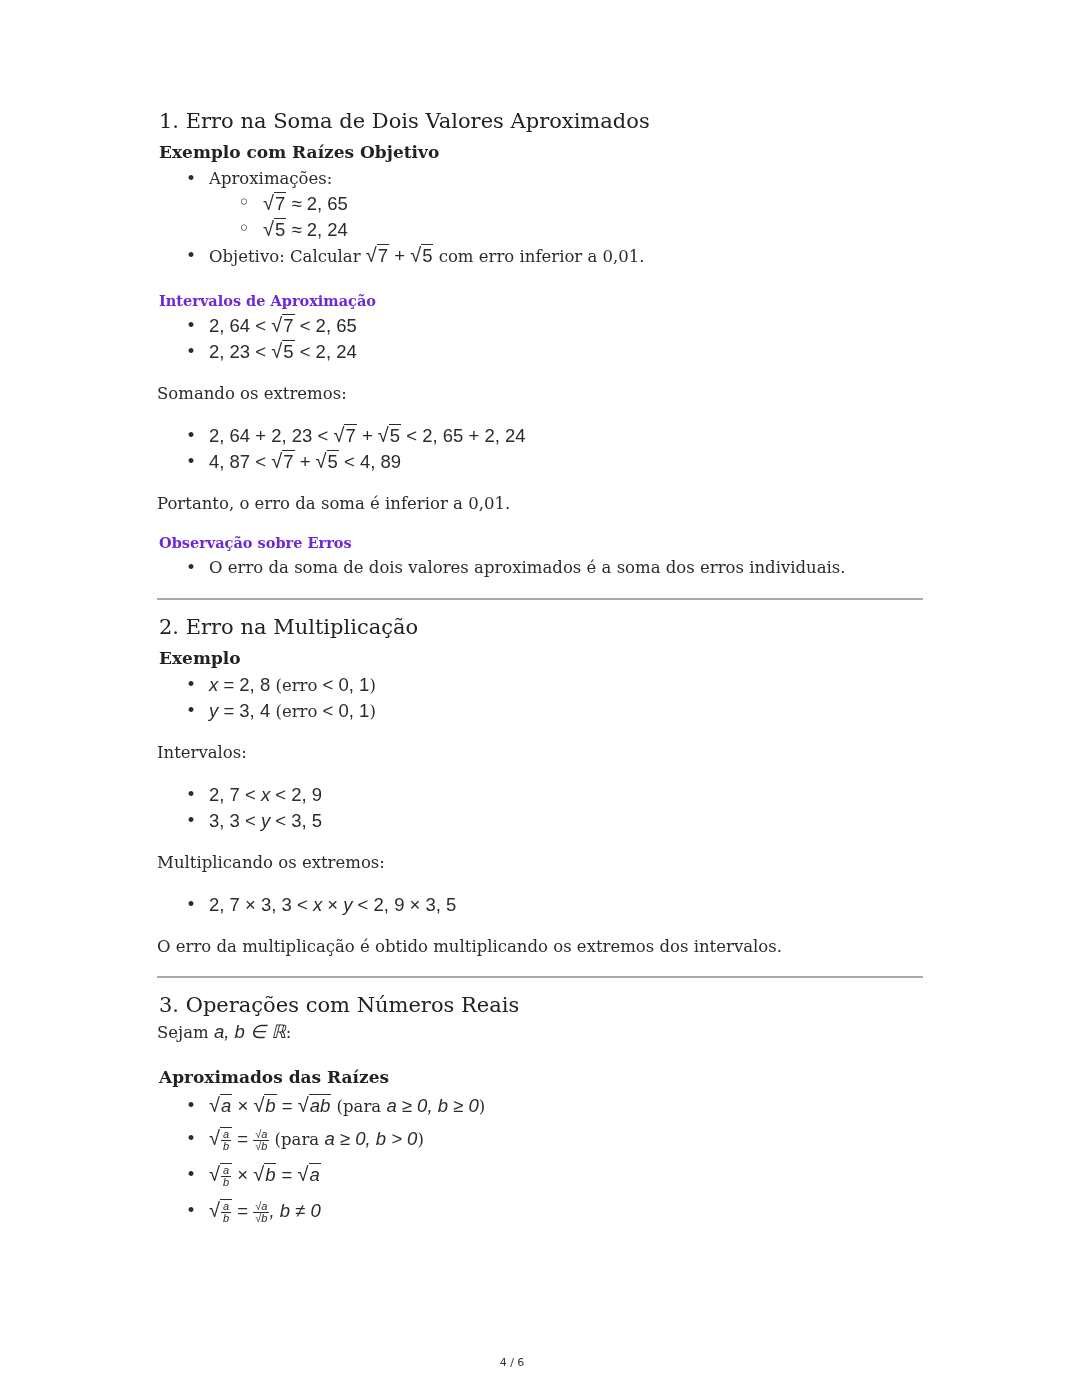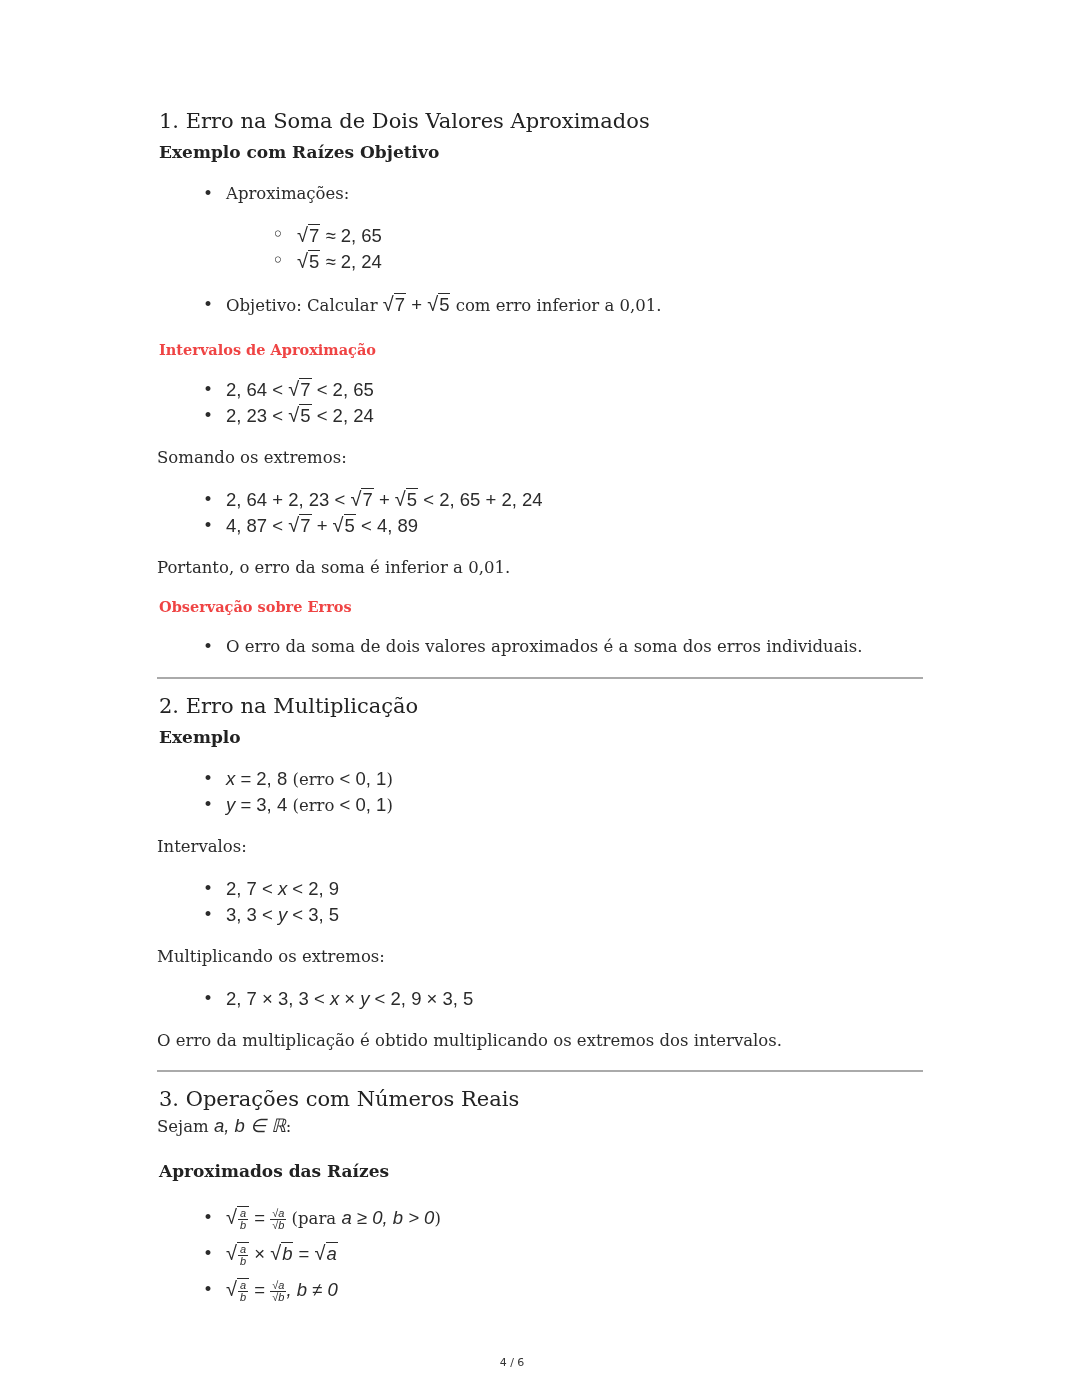--- a/index.html
+++ b/index.html
@@ -4,22 +4,22 @@
 <style>
   html, body { margin: 0; padding: 0; background: #ffffff; }
   body {
     width: 1080px; height: 1397px; position: relative; overflow: hidden;
     color: #2b2b2b;
     font-family: "DejaVu Serif", "Liberation Serif", serif;
   }
   .page { position: absolute; left: 157px; top: 106px; width: 766px; }
   h2.sec { font-size: 21px; font-weight: normal; margin: 0 0 4px 2px; line-height: 30px; color: #222; }
   h3.sub { font-size: 17px; font-weight: bold; margin: 0 0 2px 2px; line-height: 24px; color: #222; }
-  h4.subsub { font-size: 14.5px; font-weight: bold; margin: 20px 0 2px 2px; line-height: 20px; color: #ef4444; }
-  ul { margin: 17px; padding: 0 0 0 52px; list-style: none; }
+  h4.subsub { font-size: 14.5px; font-weight: bold; margin: 20px 0 2px 2px; line-height: 20px; color: #6d28d9; }
+  ul { margin: 0; padding: 0 0 0 52px; list-style: none; }
   ul li { position: relative; font-size: 16.5px; line-height: 25px; }
   ul li::before { content: "\2022"; position: absolute; left: -23px; top: 0; font-size: 17px; }
   ul.sub { padding-left: 54px; }
   ul.sub li::before { content: "\25E6"; left: -25px; font-size: 20px; top: -1px; }
   p.txt { font-size: 16.5px; line-height: 24px; margin: 17px 0 17px 0; }
   .math { font-family: Liberation Sans, sans-serif; font-size: 18.5px; }
   .math i { font-style: italic; }
   .sqrt { display: inline-block; }
   .sqrt .rad { font-size: 20px; }
   .sqrt .arg { border-top: 1.4px solid #2b2b2b; padding: 0 1px; }
@@ -88,20 +88,21 @@
   </ul>
 
   <p class="txt">O erro da multiplicação é obtido multiplicando os extremos dos intervalos.</p>
 
   <hr class="sep" style="margin-top:14px">
 
   <h2 class="sec" style="margin-bottom:0">3. Operações com Números Reais</h2>
   <p class="txt" style="margin:0 0 20px 0"><span>Sejam </span><span class="math"><i>a, b ∈ ℝ</i></span><span>:</span></p>
   <h3 class="sub">Aproximados das Raízes</h3>
   <ul>
+    <li style="line-height:28px"><span class="math"><span class="sqrt"><span class="rad">√</span><i class="arg">a</i></span> × <span class="sqrt"><span class="rad">√</span><i class="arg">b</i></span> = <span class="sqrt"><span class="rad">√</span><i class="arg">ab</i></span></span><span> (para </span><span class="math"><i>a ≥ 0, b ≥ 0</i></span><span>)</span></li>
     <li style="line-height:34px"><span class="math"><span class="sqrt"><span class="rad">√</span><span class="arg"><span class="frac">
                 <i class="num">a</i>
                 <i>b</i>
               </span></span></span> = <span class="frac">
             <span class="num">√<i>a</i></span>
             <span>√<i>b</i></span>
           </span></span><span> (para </span><span class="math"><i>a ≥ 0, b &gt; 0</i></span><span>)</span></li>
     <li style="line-height:34px"><span class="math"><span class="sqrt"><span class="rad">√</span><span class="arg"><span class="frac">
                 <i class="num">a</i>
                 <i>b</i>

